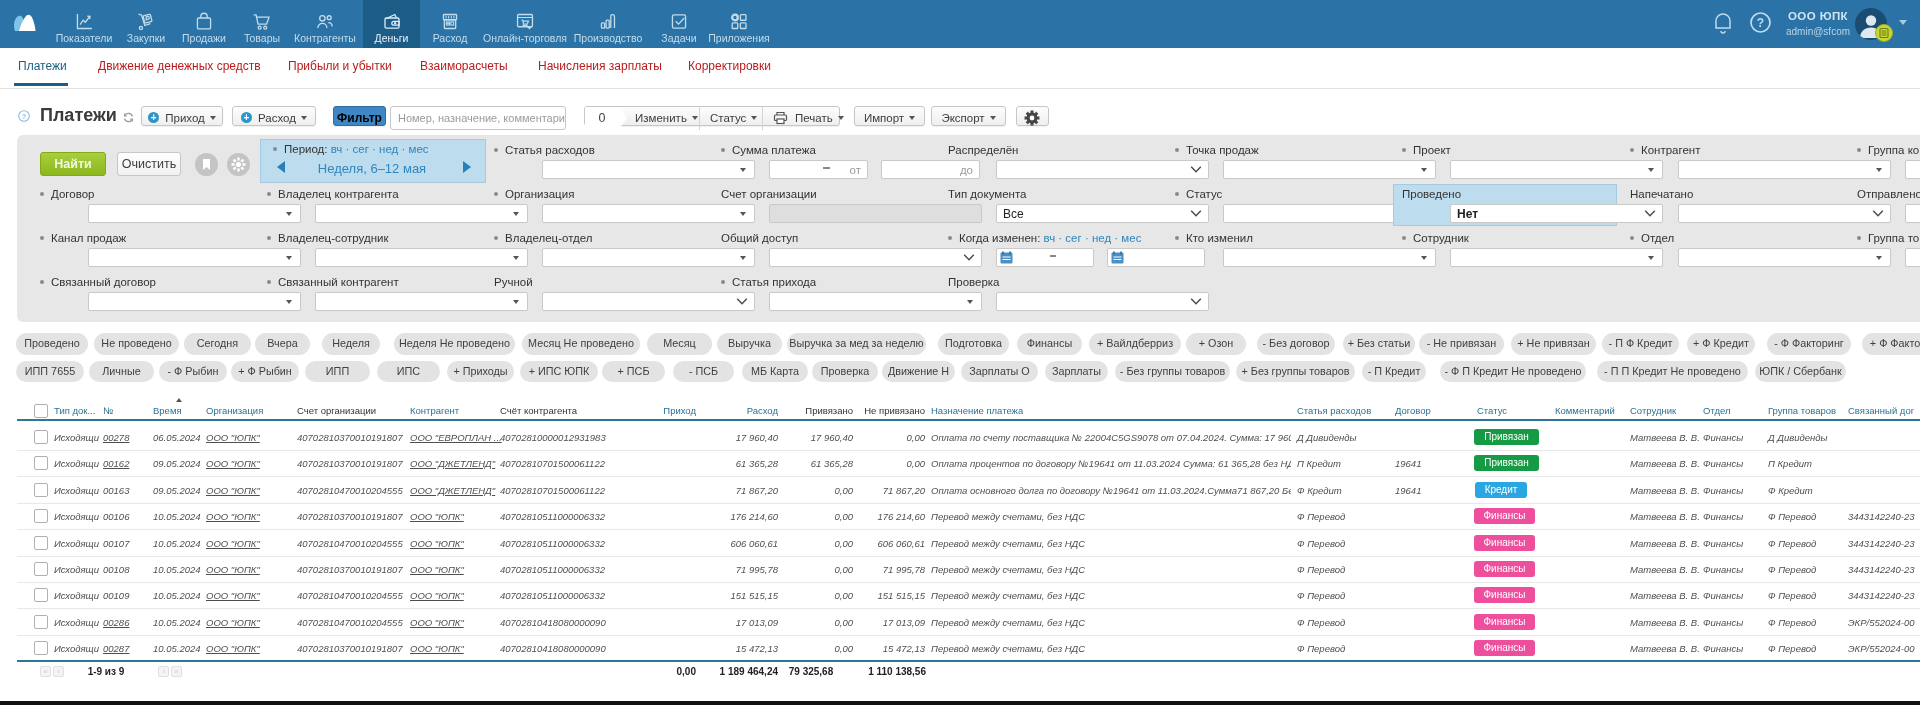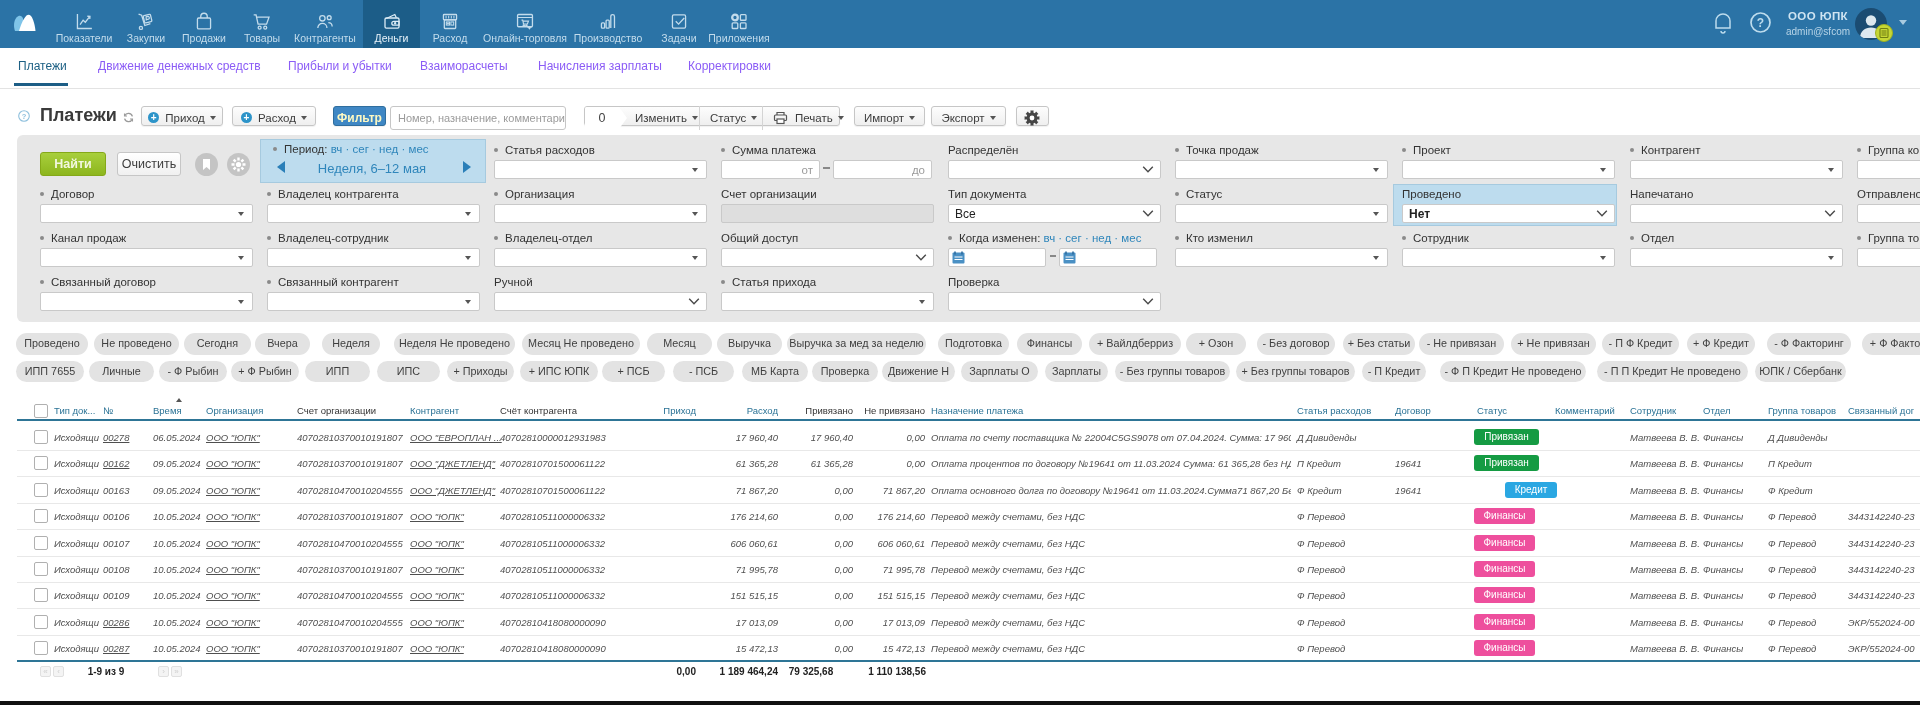--- a/index.html
+++ b/index.html
@@ -9,31 +9,31 @@
 
 #nav{position:absolute;left:0;top:0;width:1920px;height:48px;background:#2b73a6;}
 .navitem{position:absolute;top:0;height:48px;text-align:center;color:#c3dcec;}
 .navitem .ic{position:absolute;top:11px;left:50%;transform:translateX(-50%);}
 .navitem .lb{position:absolute;top:32px;left:50%;transform:translateX(-50%);font-size:10.5px;white-space:nowrap;color:#c3dcec;}
 .navitem.active{background:#1c5d88;}
 .navitem.active .lb{color:#e8f3fa;}
 svg.nico{display:block;}
 
 #tabs{position:absolute;left:0;top:48px;width:1920px;height:42px;background:#fff;}
-.tab{position:absolute;top:11px;font-size:12px;color:#8b5cf6;white-space:nowrap;}
+.tab{position:absolute;top:11px;font-size:12px;color:#b91c1c;white-space:nowrap;}
 .tabline{position:absolute;top:35px;height:3px;background:#1d5e86;}
 
 .btn{position:absolute;top:106px;height:20px;background:linear-gradient(#fdfdfd,#efefef);border:1px solid #c6c6c6;border-radius:3px;font-size:11.5px;color:#3c3c3c;text-align:center;line-height:22px;box-shadow:0 1px 1px rgba(0,0,0,.06);}
 .caret{display:inline-block;width:0;height:0;border-left:3.5px solid transparent;border-right:3.5px solid transparent;border-top:4.5px solid #555;vertical-align:middle;margin-left:5px;margin-top:-2px;}
 .pluscirc{display:inline-block;width:11px;height:11px;border-radius:50%;background:#2d94c9;color:#fff;font-weight:bold;font-size:10px;line-height:11px;text-align:center;vertical-align:middle;margin-right:6px;margin-top:-2px;}
 
 #filters{position:absolute;left:17px;top:135px;width:1903px;height:187px;background:#e7e7e7;border-radius:6px 0 0 6px;}
 .flabel{position:absolute;font-size:11.5px;color:#333;white-space:nowrap;}
 .fdot{display:inline-block;width:4px;height:4px;border-radius:50%;background:#8a8a8a;vertical-align:middle;margin-right:7px;margin-top:-2px;}
-.ffield{position:absolute;height:19px;background:#fff;border:1px solid #c9c9c9;border-radius:2px;}
+.ffield{position:absolute;height:19px;background:#fff;border:1px solid #c9c9c9;border-radius:2px;margin-left:48px;}
 .ffield.dis{background:#dedede;}
 .combo{position:absolute;right:8px;top:7px;width:0;height:0;border-left:3.5px solid transparent;border-right:3.5px solid transparent;border-top:4.5px solid #555;}
 .chev{position:absolute;right:6px;top:5px;}
 .chev svg{display:block;}
 .blbox{position:absolute;background:#bddcee;border:1px solid #a6cadf;}
 .blue{color:#2f86bb;}
 
 .chip{position:absolute;height:21.5px;background:#e3e3e3;border-radius:11px;font-size:10.8px;color:#3f3f3f;text-align:center;line-height:21.5px;white-space:nowrap;overflow:hidden;}
 
 .th{position:absolute;top:405px;font-size:9.5px;color:#333;white-space:nowrap;}
@@ -41,21 +41,21 @@
 .th.r{text-align:right;}
 #hline{position:absolute;left:17px;top:419px;width:1903px;height:2px;background:#2e7596;}
 #bline{position:absolute;left:17px;top:660px;width:1903px;height:2px;background:#2e7596;}
 .row{position:absolute;left:0;width:1920px;height:27px;}
 .rowsep{position:absolute;left:17px;width:1903px;height:1px;background:#e8e8e8;}
 .cell{position:absolute;top:8px;font-size:9.5px;font-style:italic;color:#4f4f4f;white-space:nowrap;}
 .cell.u{text-decoration:underline;}
 .cell.r{text-align:right;}
 .badge{position:absolute;top:4.5px;height:16px;border-radius:3px;color:#fff;font-size:10px;text-align:center;line-height:16px;}
 .bgreen{background:#159b43;}
-.bblue{background:#2aa7e2;margin-left:30px;}
+.bblue{background:#2aa7e2;}
 .bpink{background:#ee4f9d;}
 .cb{position:absolute;left:34px;top:6px;width:13.5px;height:13.5px;border:1px solid #b0b0b0;border-radius:2px;background:#fff;}
 
 .ft{position:absolute;top:666px;font-size:10px;font-weight:bold;color:#222;white-space:nowrap;}
 .pgbox{position:absolute;top:666px;width:11px;height:11px;border:1px solid #e0e0e0;background:#f4f4f4;color:#cfcfcf;font-size:8px;line-height:10px;text-align:center;border-radius:2px;}
 #blackbar{position:absolute;left:0;top:701px;width:1920px;height:4px;background:#111;}
 </style></head>
 <body>
 <div id="page">
 <div id="nav">
@@ -222,21 +222,21 @@
       </svg>
 <div class="abs" style="left:40px;top:105px;font-size:18px;font-weight:bold;color:#3a3a3a">Платежи</div>
 <svg class="abs" style="left:123px;top:112px" width="11" height="11" viewBox="0 0 15 15" fill="none" stroke="#9a9a9a" stroke-width="1.8">
         <path d="M12.8 6 A5.6 5.6 0 0 0 2.3 5.2"></path>
         <path d="M2.2 9 A5.6 5.6 0 0 0 12.7 9.8"></path>
         <path d="M2 2 v3.4 h3.4" stroke-width="1.4"></path>
         <path d="M13 13 v-3.4 h-3.4" stroke-width="1.4"></path>
       </svg>
 <div class="btn" style="left:141px;width:82px"><span class="pluscirc">+</span>Приход<span class="caret"></span></div>
 <div class="btn" style="left:232px;width:84px"><span class="pluscirc">+</span>Расход<span class="caret"></span></div>
-<div class="btn" style="left:333px;width:53px;background:#3f87c4;border-color:#2f6e9e;color:#fef9c3;font-weight:bold;font-size:12px">Фильтр</div>
+<div class="btn" style="left:333px;width:53px;background:#3f87c4;border-color:#2f6e9e;color:#000000;font-weight:bold;font-size:12px">Фильтр</div>
 <div class="abs" style="left:390px;top:106px;width:176px;height:24px;background:#fff;border:1px solid #c6c6c6;border-radius:3px;font-size:11px;color:#9b9b9b;line-height:22px;padding-left:7px;overflow:hidden;white-space:nowrap">Номер, назначение, комментарий п.</div>
 <div class="btn" style="left:584px;width:256px;padding:0"></div>
 <div class="abs" style="left:585px;top:107px;width:34px;height:22px;background:#fff;border-radius:2px 0 0 2px;font-size:12.5px;color:#444;text-align:center;line-height:22px">0</div>
 <div class="abs" style="left:619px;top:107px;width:0;height:0;border-top:11px solid transparent;border-bottom:11px solid transparent;border-left:8px solid #fff"></div>
 <div class="abs" style="left:635px;top:106px;font-size:11.5px;color:#3c3c3c;line-height:24px">Изменить<span class="caret"></span></div>
 <div class="abs" style="left:699px;top:106px;width:1px;height:24px;background:#d4d4d4"></div>
 <div class="abs" style="left:710px;top:106px;font-size:11.5px;color:#3c3c3c;line-height:24px">Статус<span class="caret"></span></div>
 <div class="abs" style="left:762px;top:106px;width:1px;height:24px;background:#d4d4d4"></div>
 <svg class="abs" style="left:773px;top:111px" width="15" height="14" viewBox="0 0 15 14" fill="none" stroke="#555" stroke-width="1.2">
         <path d="M4 4 V1.5 h7 V4"></path>

